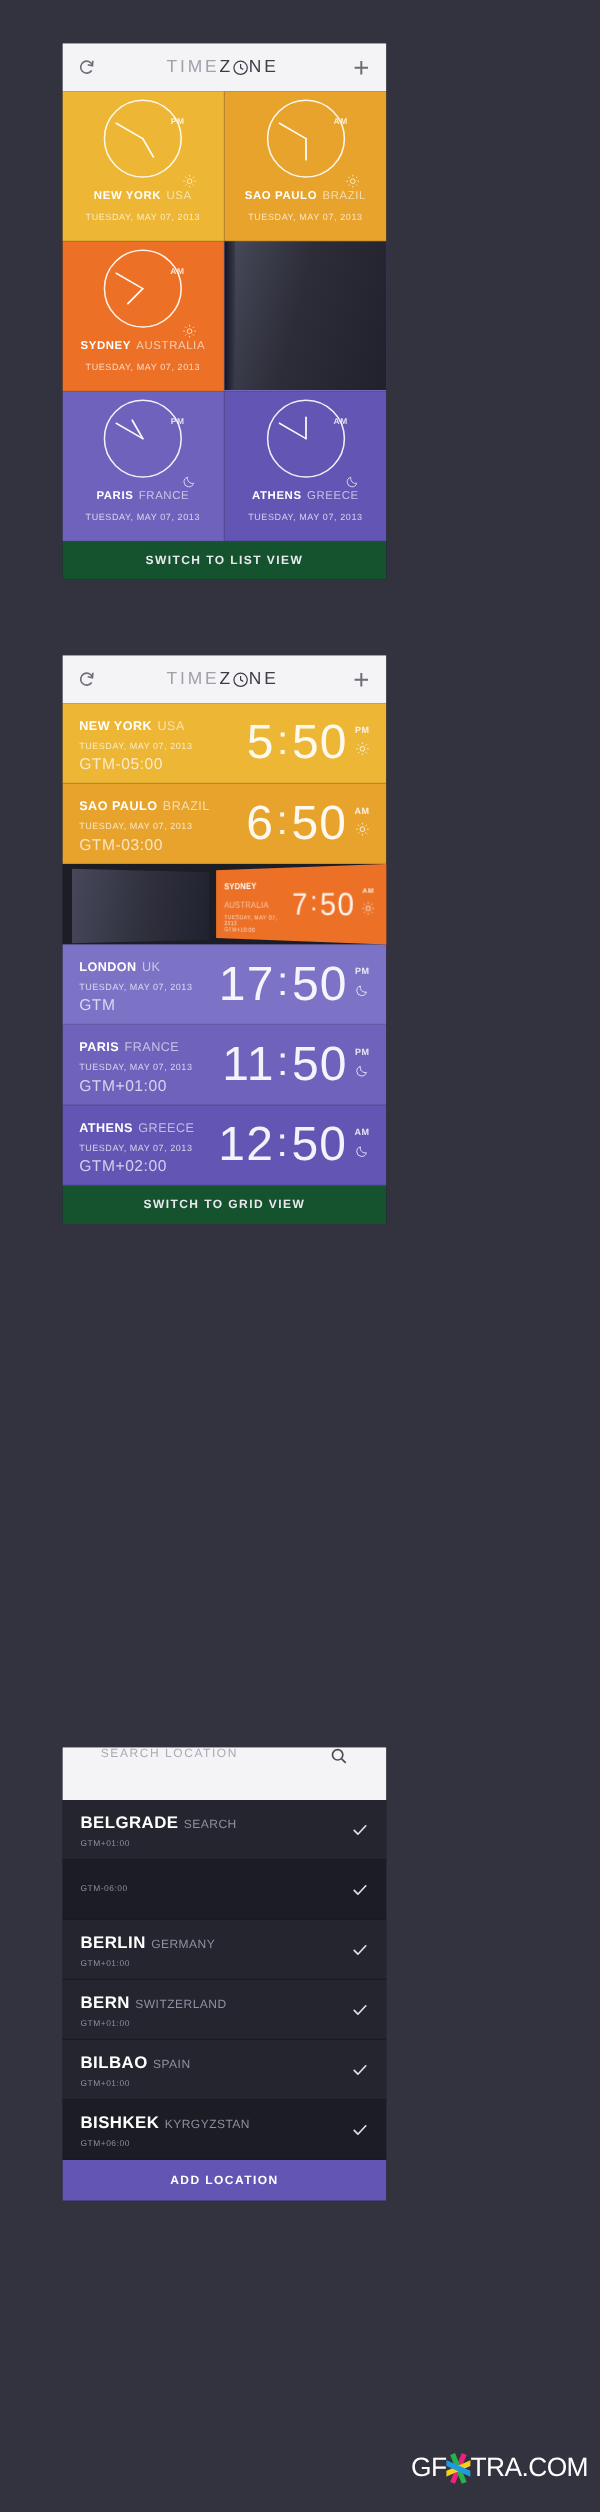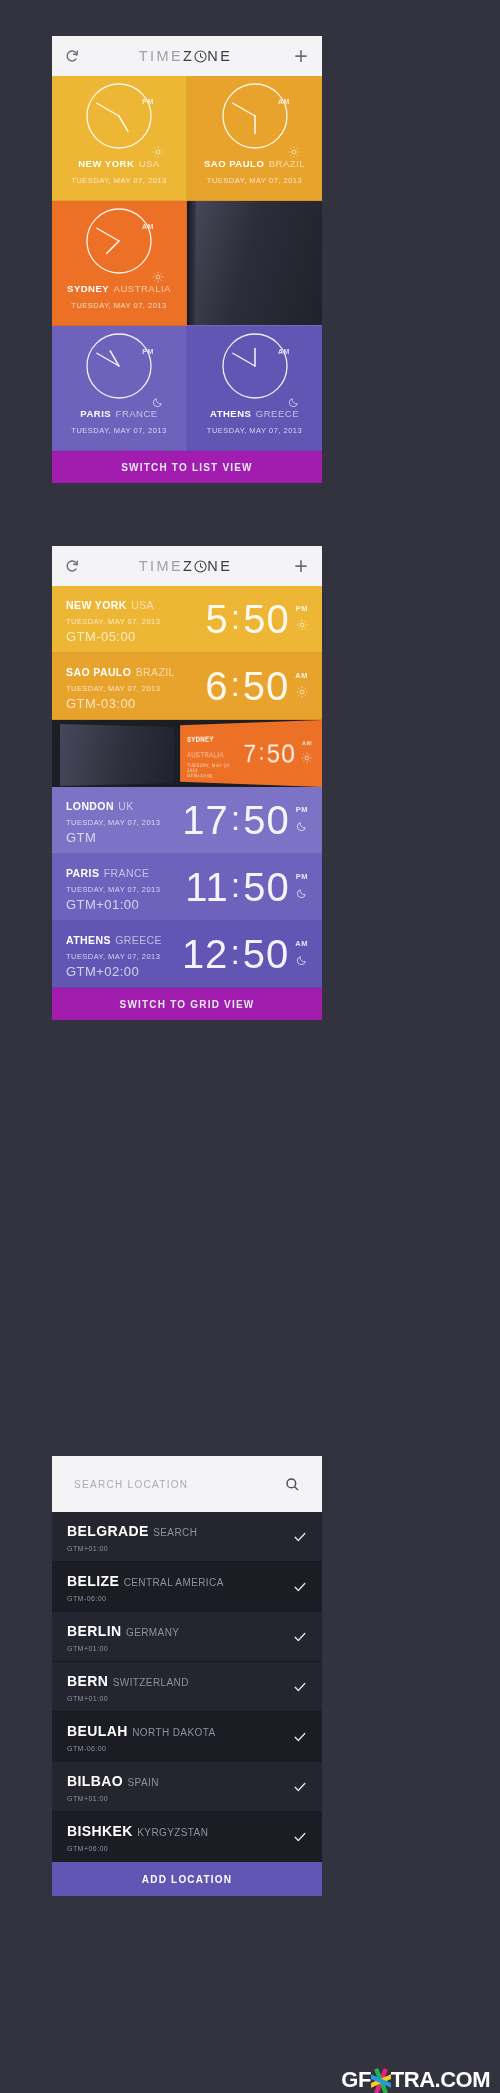--- a/index.html
+++ b/index.html
@@ -92,21 +92,21 @@
     font-size:9.5px; font-weight:400; letter-spacing:.5px;
     color:rgba(255,255,255,.62);
   }
   .tile .tdate {
     font-size:7.5px; letter-spacing:.5px;
     color:rgba(255,255,255,.72);
     margin-top:1px;
   }
   .switch-bar {
     height:32px;
-    background:#a21caf;
+    background:#14532d;
     color:#e9e9ee;
     font-size:10px;
     letter-spacing:1.2px;
     font-weight:700;
     display:flex;
     align-items:center;
     justify-content:center;
   }
 
   
@@ -186,25 +186,25 @@
     transform-origin:left center;
   }
   .sydney-panel .lcity, .sydney-panel .lcountry { font-size:8.5px; }
   .sydney-panel .ldate, .sydney-panel .lgtm { font-size:6px; }
   .sydney-panel .ltime { font-size:28px; }
   .sydney-panel .ltime .colon { font-size:24px; }
   .sydney-panel .lmeta .ap { font-size:6px; }
 
   
   .search-bar {
-    height:56px;
+    height:44px;
     background:#f4f4f6;
     display:flex;
-    align-items:center;
-    padding:0 22px;
+    align-items:flex-start;
+    padding:0 32px;
     justify-content:space-between;
   }
   .search-input {
     border:none; outline:none; background:transparent;
     font-family:"Liberation Sans", sans-serif;
     font-size:10px;
     letter-spacing:1.3px;
     color:#6d6e78;
     width:200px;
   }
@@ -236,25 +236,25 @@
     letter-spacing:1.2px;
     display:flex;
     align-items:center;
     justify-content:center;
   }
 
   
   .watermark {
     position:absolute;
     right:10px;
-    bottom:0;
+    bottom:24px;
     display:flex;
     align-items:center;
     font-size:22px;
-    font-weight:700;
+    font-weight:400;
     letter-spacing:-.5px;
     color:#ffffff;
     font-family:"Liberation Sans", sans-serif;
   }
   .wm-star { position:relative; width:20px; height:24px; display:inline-block; }
 </style>
 </head>
 <body>
 
 <div class="panel" id="panel-grid" style="top:36px;">
@@ -513,21 +513,20 @@
           <div class="sl-gtm">GTM+01:00</div>
         </div>
         <div class="check">
           <svg width="14" height="14" viewBox="0 0 16 16" fill="none" stroke="currentColor" stroke-width="1.6" stroke-linecap="round" stroke-linejoin="round">
             <path d="M2.5 8.4 6 12 13.5 4"></path>
           </svg>
         </div>
       </div>
       <div class="sl-row alt">
         <div class="sl-info">
-          <div><span class="sl-city">BELIZE</span> <span class="sl-country">CENTRAL AMERICA</span></div>
           <div class="sl-gtm">GTM-06:00</div>
         </div>
         <div class="check">
           <svg width="14" height="14" viewBox="0 0 16 16" fill="none" stroke="currentColor" stroke-width="1.6" stroke-linecap="round" stroke-linejoin="round">
             <path d="M2.5 8.4 6 12 13.5 4"></path>
           </svg>
         </div>
       </div>
       <div class="sl-row">
         <div class="sl-info">
@@ -537,31 +536,20 @@
         <div class="check">
           <svg width="14" height="14" viewBox="0 0 16 16" fill="none" stroke="currentColor" stroke-width="1.6" stroke-linecap="round" stroke-linejoin="round">
             <path d="M2.5 8.4 6 12 13.5 4"></path>
           </svg>
         </div>
       </div>
       <div class="sl-row">
         <div class="sl-info">
           <div><span class="sl-city">BERN</span> <span class="sl-country">SWITZERLAND</span></div>
           <div class="sl-gtm">GTM+01:00</div>
-        </div>
-        <div class="check">
-          <svg width="14" height="14" viewBox="0 0 16 16" fill="none" stroke="currentColor" stroke-width="1.6" stroke-linecap="round" stroke-linejoin="round">
-            <path d="M2.5 8.4 6 12 13.5 4"></path>
-          </svg>
-        </div>
-      </div>
-      <div class="sl-row alt">
-        <div class="sl-info">
-          <div><span class="sl-city">BEULAH</span> <span class="sl-country">NORTH DAKOTA</span></div>
-          <div class="sl-gtm">GTM-06:00</div>
         </div>
         <div class="check">
           <svg width="14" height="14" viewBox="0 0 16 16" fill="none" stroke="currentColor" stroke-width="1.6" stroke-linecap="round" stroke-linejoin="round">
             <path d="M2.5 8.4 6 12 13.5 4"></path>
           </svg>
         </div>
       </div>
       <div class="sl-row">
         <div class="sl-info">
           <div><span class="sl-city">BILBAO</span> <span class="sl-country">SPAIN</span></div>

